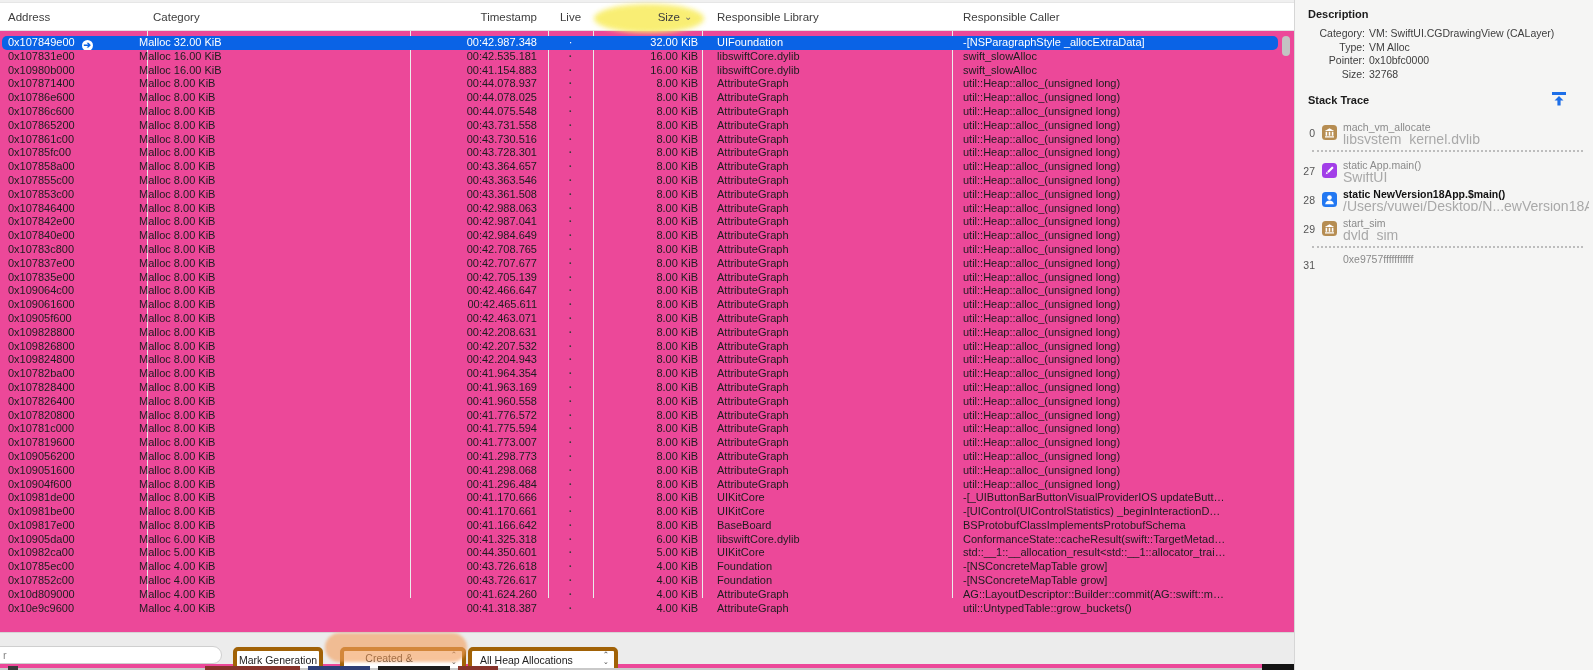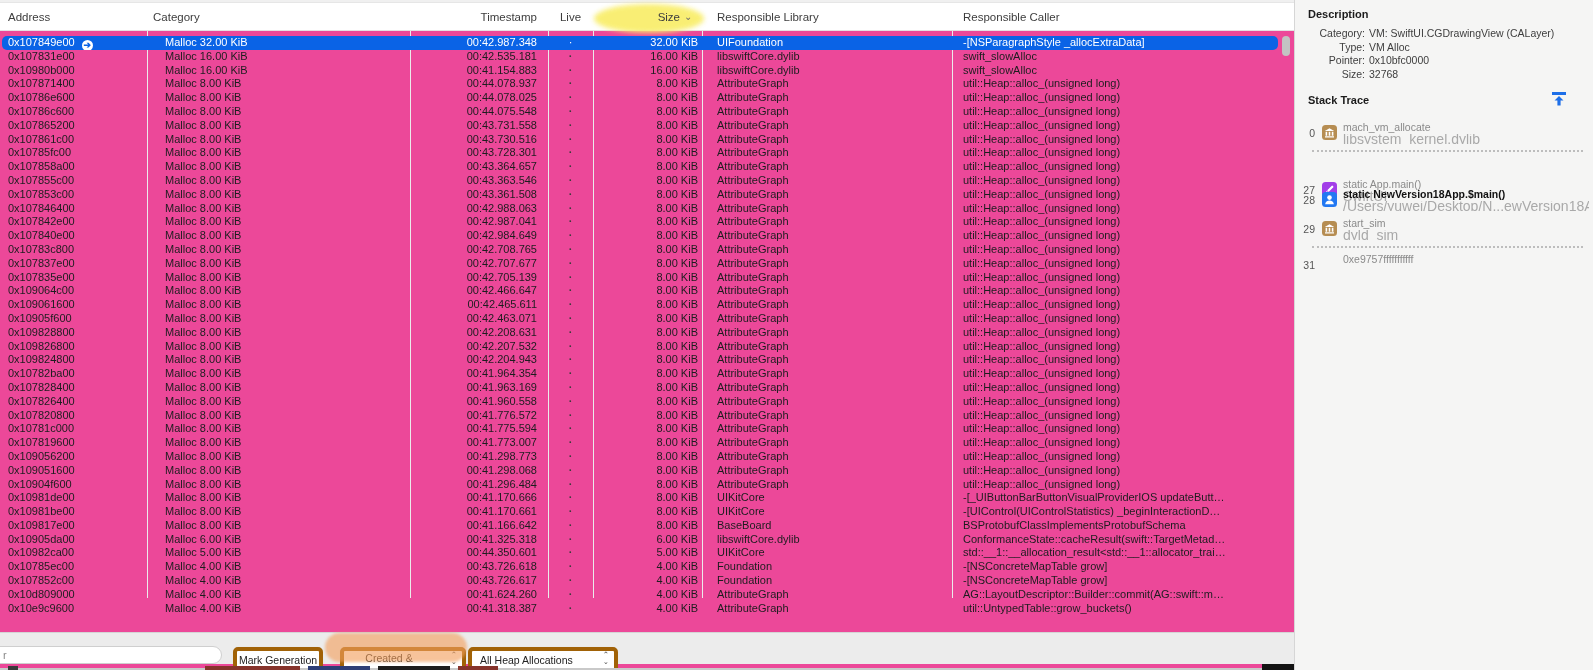--- a/index.html
+++ b/index.html
@@ -24,21 +24,21 @@
   .h-call { left:963px; width:300px; }
   .sort-chevron { position:absolute; left:684px; top:0; height:28px; line-height:27px; font-size:10px; color:#6d6d6d; z-index:3; }
   .yellow-highlight { position:absolute; left:594px; top:1px; width:110px; height:29px; border-radius:50%;
                       background:#f9ee6d; filter:blur(2.5px); opacity:.95; z-index:1; }
 
   .table-body { position:absolute; left:0; top:36px; width:1294px; }
   .row { position:relative; height:13.81px; }
   .cell { position:absolute; top:0; height:13.81px; line-height:13.9px; font-size:11px; color:#1d1d1f;
           white-space:nowrap; overflow:hidden; z-index:2; }
   .c-addr { left:8px;  width:140px; }
-  .c-cat  { left:165px; width:250px; }
+  .c-cat  { left:139px; width:250px; }
   .c-ts   { left:415px; width:122px; text-align:right; }
   .c-live { left:548px; width:45px; text-align:center; font-weight:bold; color:#3c3c3c; }
   .c-size { left:597px; width:101px; text-align:right; }
   .c-lib  { left:717px; width:232px; }
   .c-call { left:963px; width:300px; }
   .row.selected .cell { color:#fff; font-weight:500; }
   .row.selected::before { content:""; position:absolute; left:2px; top:0; width:1276px; height:13.81px;
                           background:#0a63e6; border-radius:5px; z-index:1; }
   .reveal-badge { display:inline-block; vertical-align:-2px; margin-left:7px; width:11px; height:11px; border-radius:50%;
                   background:#fff; color:#0a63e6; font-size:9px; line-height:11px; text-align:center; font-weight:bold; }
@@ -556,21 +556,21 @@
           <div class="frame-icon"><svg width="15" height="15" viewBox="0 0 15 15">
               <rect width="15" height="15" rx="3.5" fill="#b68d52"></rect>
               <path fill="#fff" d="M2.8 6 L7.5 3.2 L12.2 6 Z M3.6 6.8h1.6v4H3.6z M6.7 6.8h1.6v4H6.7z M9.8 6.8h1.6v4H9.8z M3 11.3h9v1.2H3z"></path>
             </svg></div>
           <div class="frame-text">
             <div class="frame-title">mach_vm_allocate</div>
             <div class="frame-sub">libsystem_kernel.dylib</div>
           </div>
         </div>
         <div class="dotted-sep" style="top: 150px;"></div>
-        <div class="frame" style="top: 158px; margin-top: 19px;">
+        <div class="frame" style="top: 158px;">
           <div class="frame-num">27</div>
           <div class="frame-icon"><svg width="15" height="15" viewBox="0 0 15 15">
               <rect width="15" height="15" rx="3.5" fill="#a23ee8"></rect>
               <g transform="rotate(45 7.5 7.5)">
                 <rect x="6.4" y="2.6" width="2.2" height="7.2" rx="0.6" fill="#fff"></rect>
                 <path d="M6.4 10.4 h2.2 L7.5 12.8 Z" fill="#fff"></path>
               </g>
             </svg></div>
           <div class="frame-text">
             <div class="frame-title">static App.main()</div>

